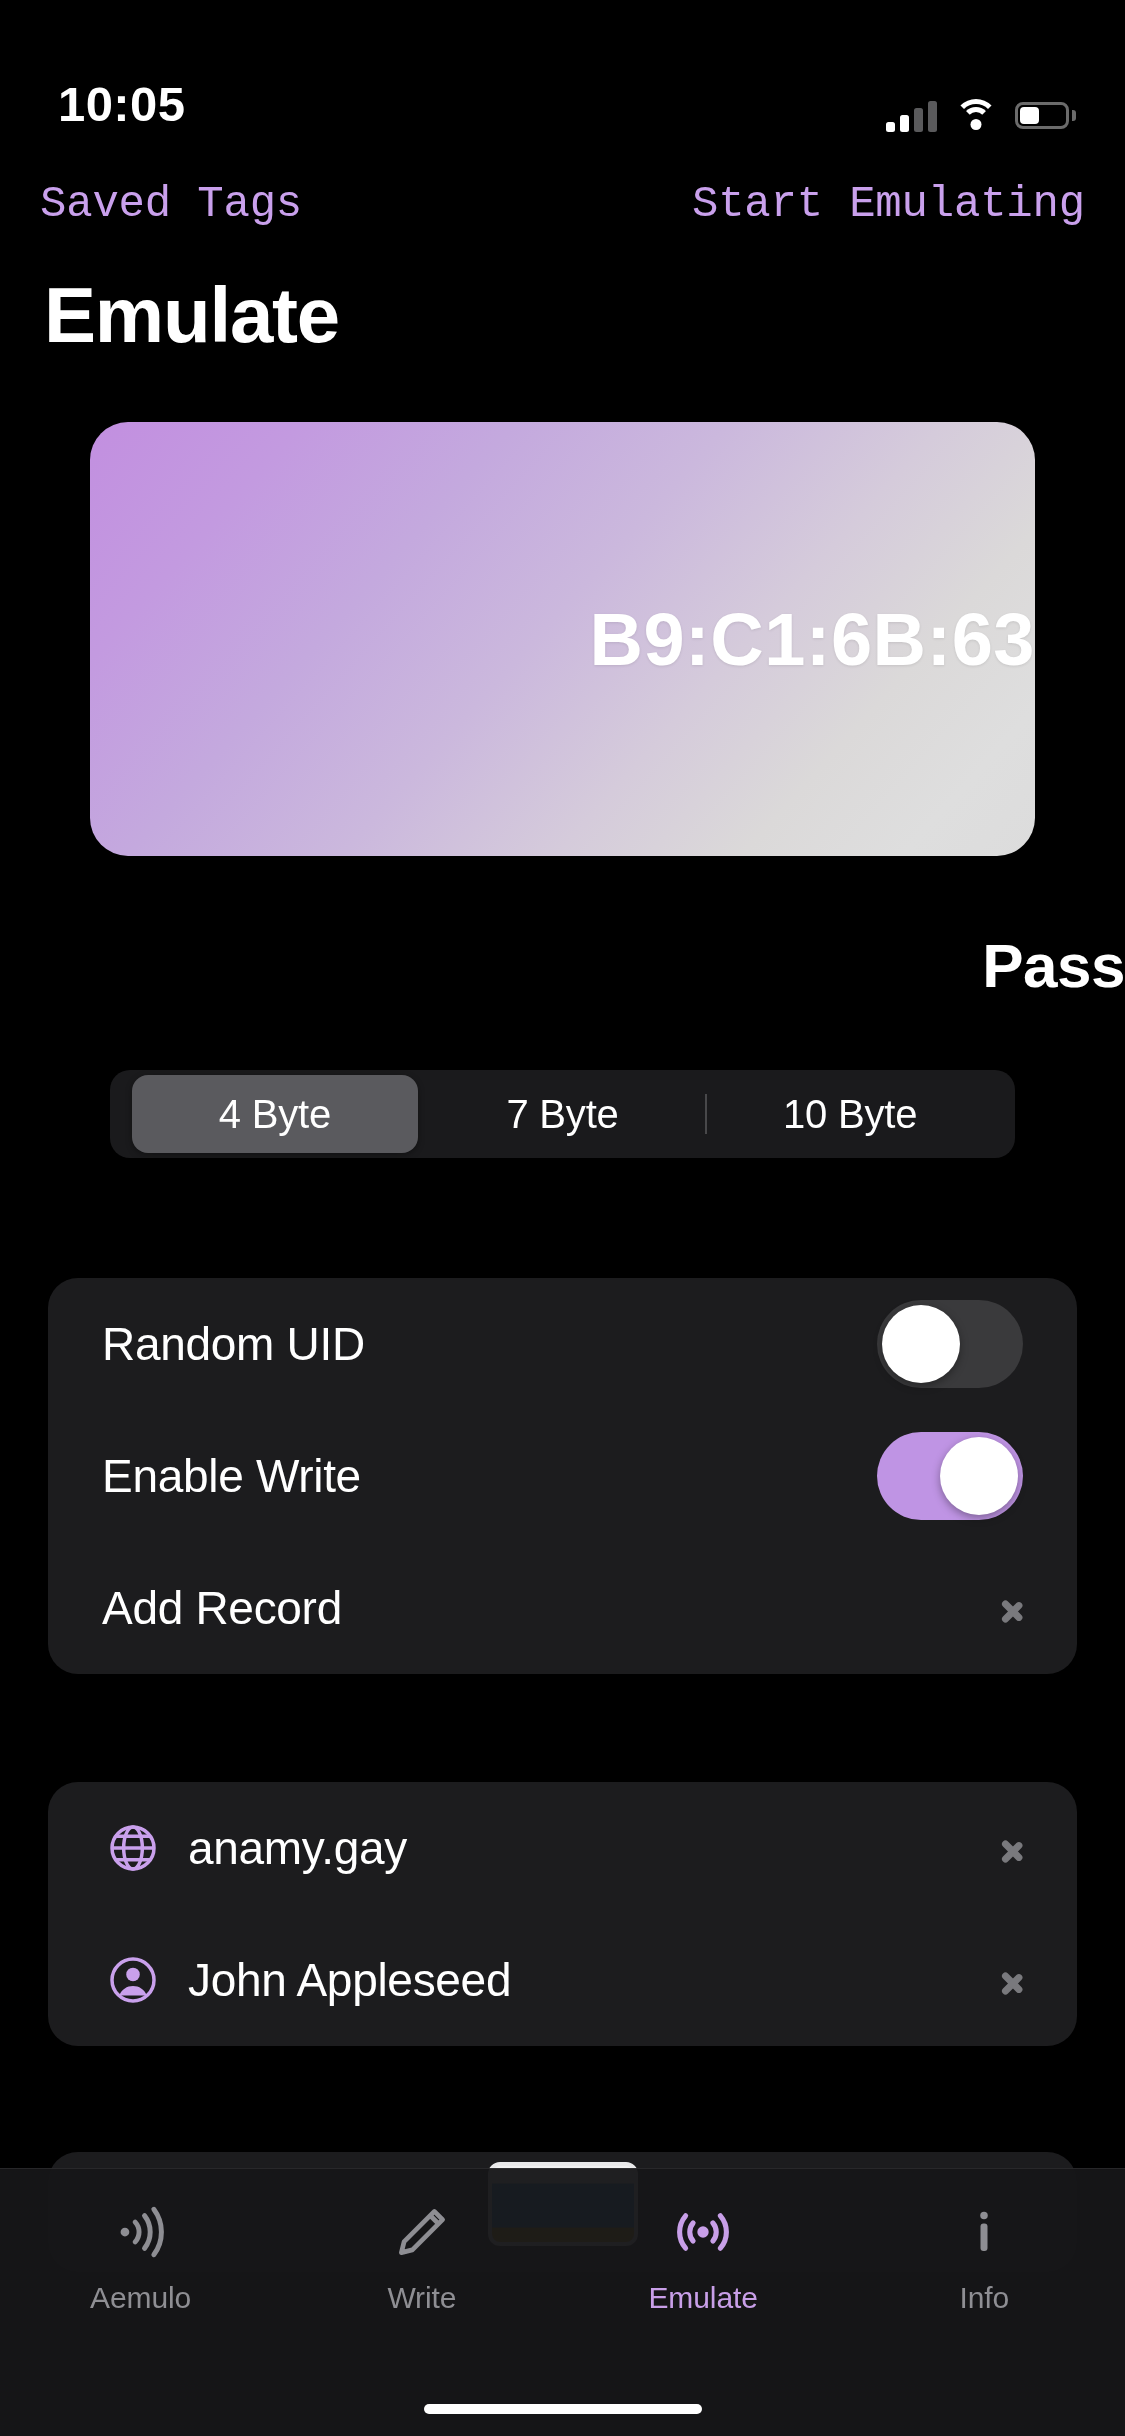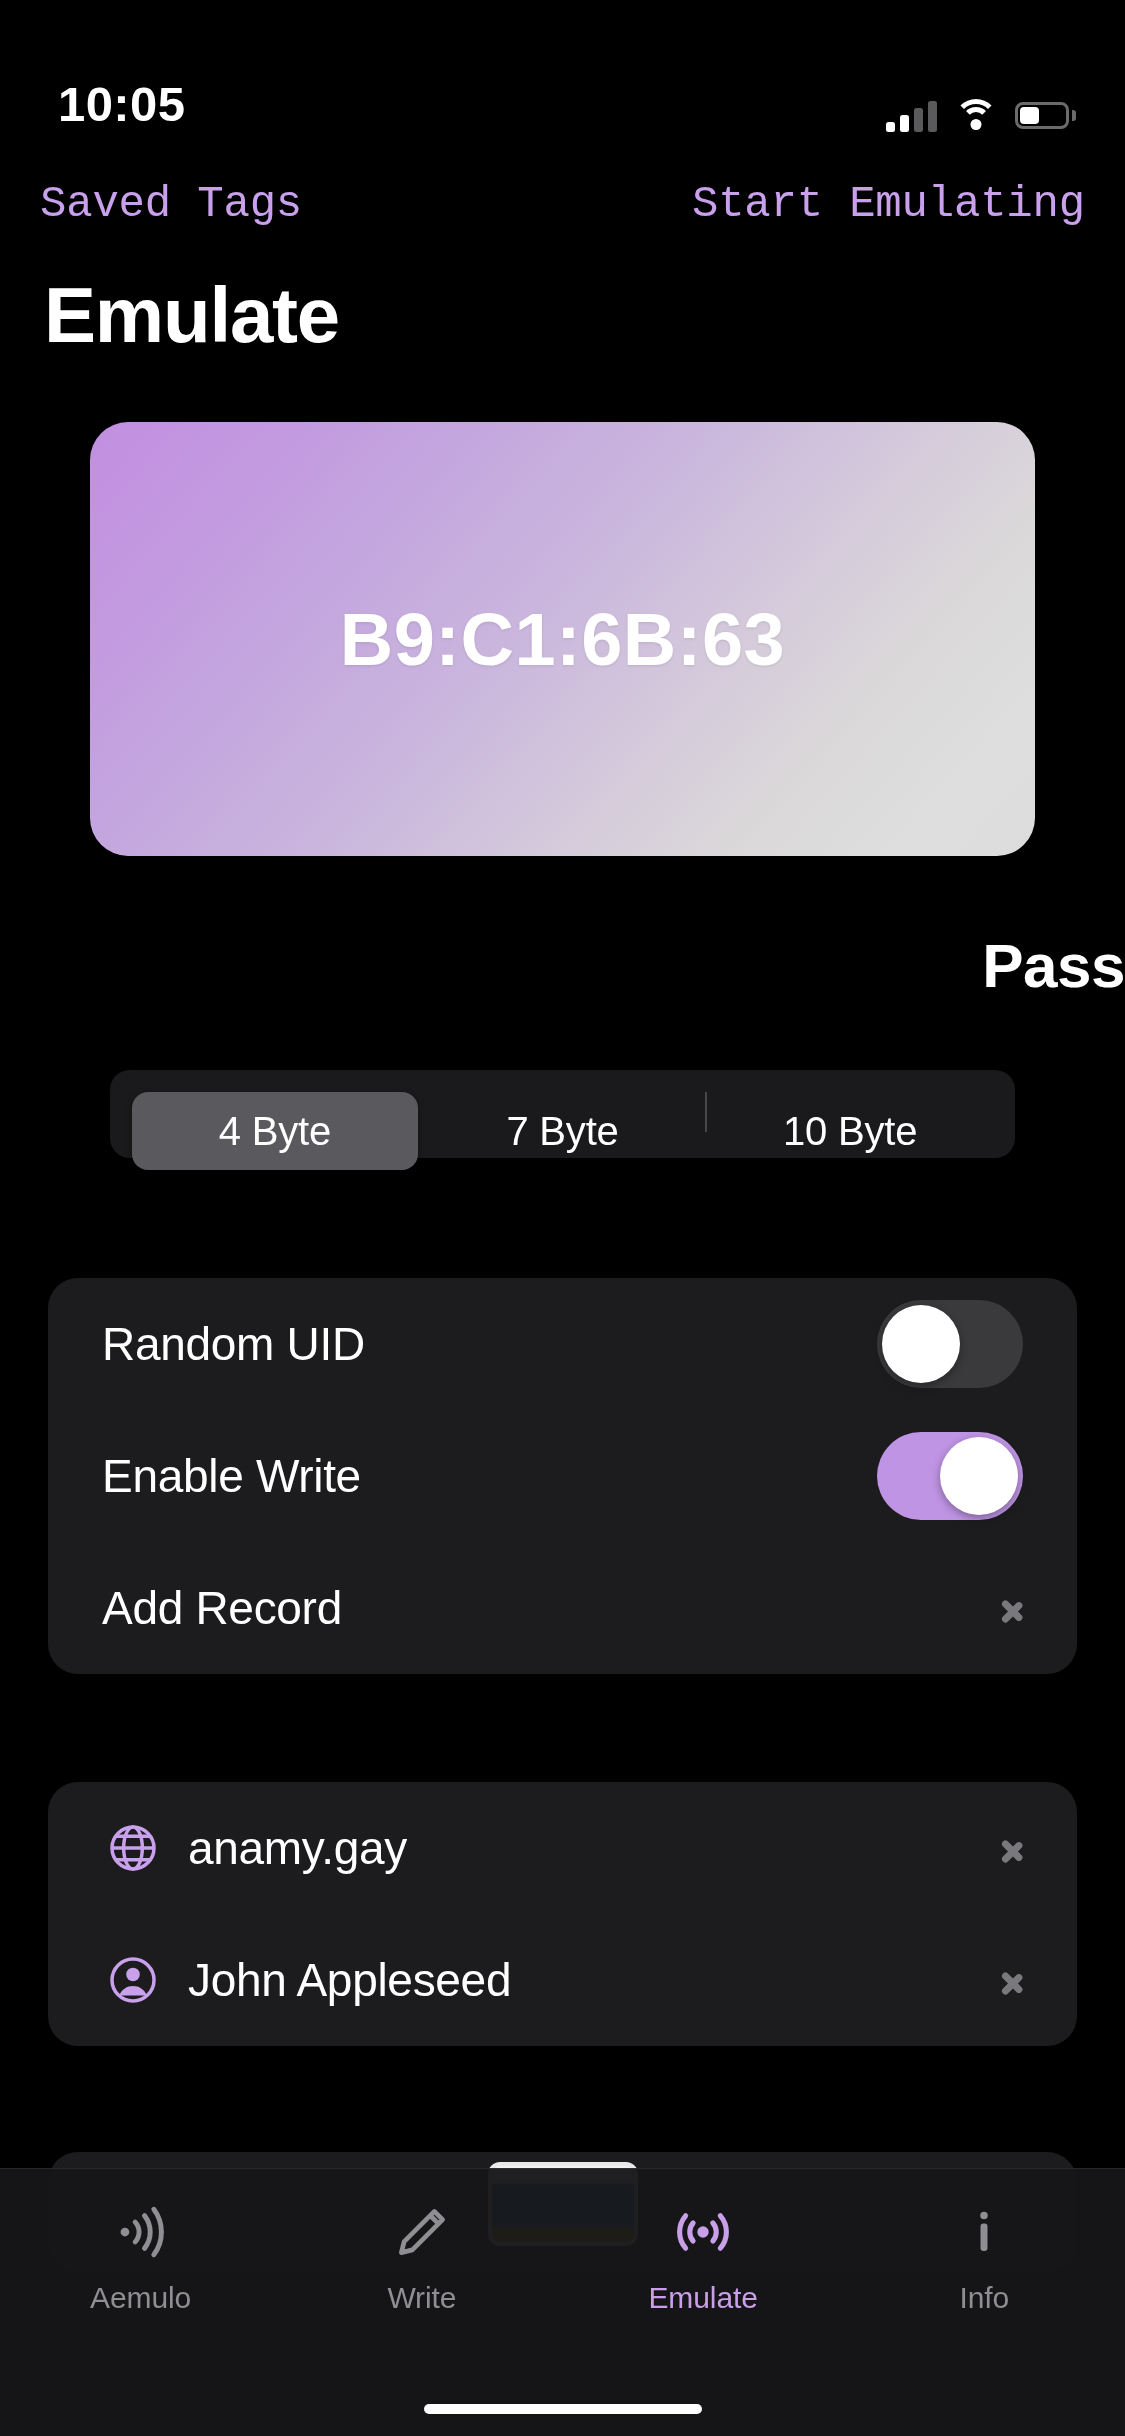--- a/index.html
+++ b/index.html
@@ -77,39 +77,39 @@
   }
 
   
   .tag-card {
     position:absolute; top:422px; left:90px; width:945px; height:434px;
     border-radius:38px; overflow:hidden;
     background:linear-gradient(132deg,
         #c28fe0 0%, #c39ae0 16%, #c4a9de 32%,
         #cbb8dd 48%, #d5cbdb 64%, #dbd9d9 78%,
         #dedede 90%, #dcdcdc 100%);
-    display:flex; align-items:center; justify-content:center;
+    display:flex; align-items:center; justify-content:flex-end;
   }
   .tag-uid {
     color:#fff; font-size:74px; font-weight:bold; letter-spacing:0.5px;
     text-shadow:0 1px 3px rgba(0,0,0,0.10);
   }
 
   
   .pass-label {
     position:absolute; top:930px; left:0; width:1125px;
     text-align:right; color:#fff; font-size:62px; font-weight:bold;
     letter-spacing:-0.5px;
   }
 
   
   .segmented {
     position:absolute; top:1070px; left:110px; width:905px; height:88px;
     background:#1a1a1c; border-radius:20px;
-    display:flex; align-items:flex-start; padding:22px;
+    display:flex; align-items:center; padding:22px;
   }
   .seg {
     position:relative; flex:1; height:78px; border-radius:16px;
     display:flex; align-items:center; justify-content:center;
     color:#fff; font-size:40px; letter-spacing:-0.2px;
   }
   .seg.active { background:#5a5a5e; box-shadow:0 2px 6px rgba(0,0,0,0.35); }
   .seg-div {
     width:2px; height:40px; background:#48484a; flex:0 0 2px;
   }

